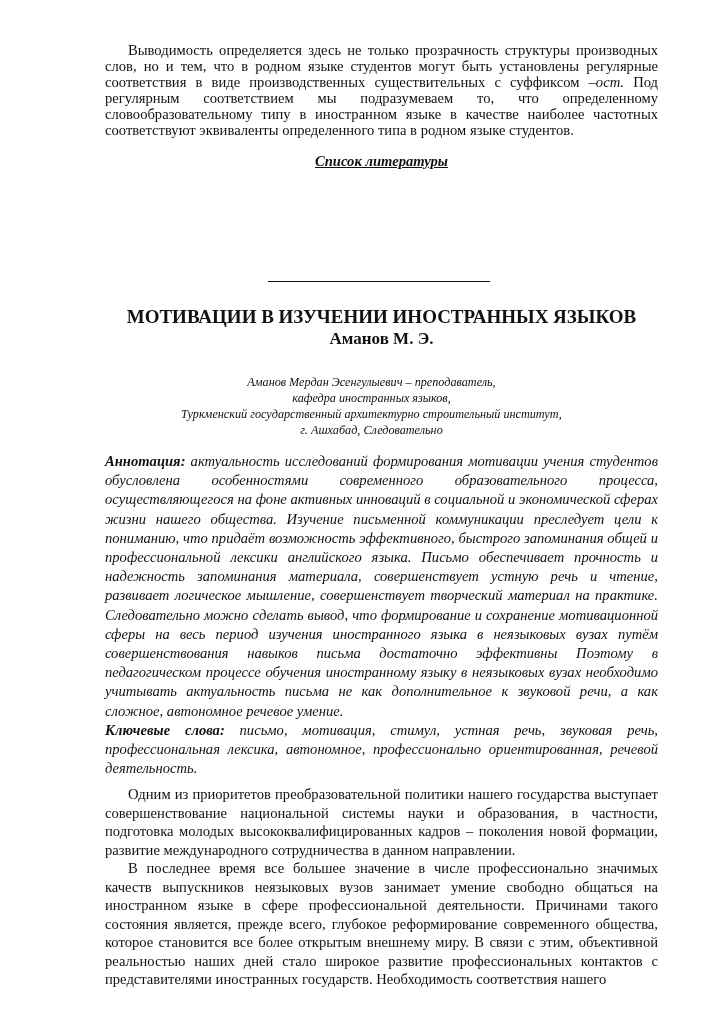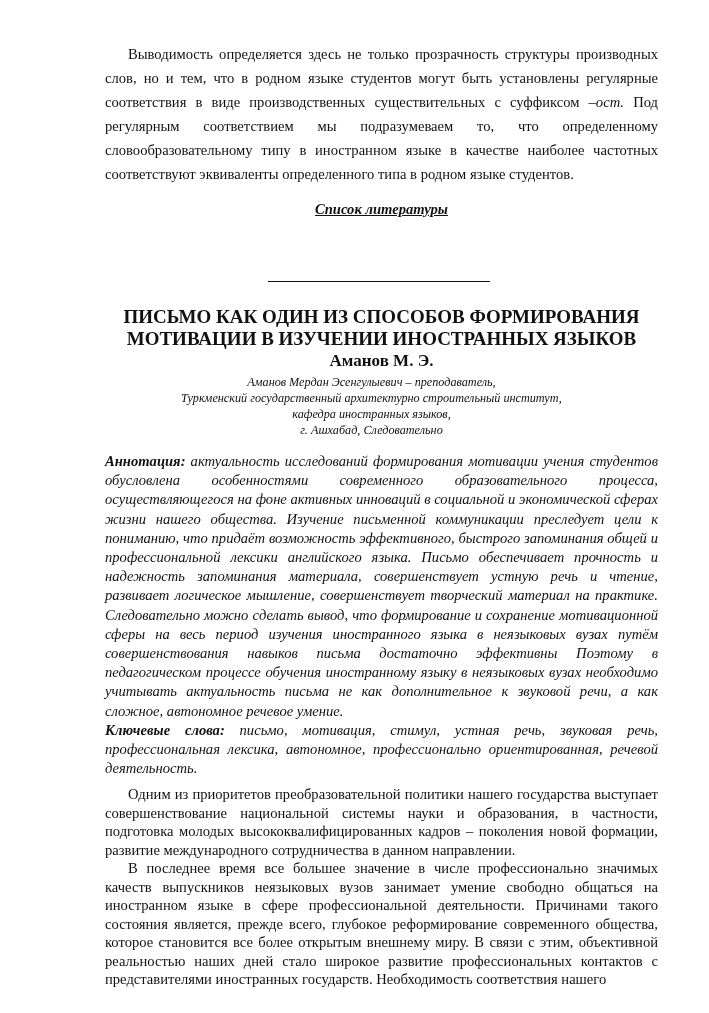--- a/index.html
+++ b/index.html
@@ -1,19 +1,19 @@
 <!DOCTYPE html>
 <html><head>
 <meta charset="utf-8">
 <style>
   html, body { margin: 0; padding: 0; background: #ffffff; }
   body { width: 709px; height: 1013px; position: relative; overflow: hidden;
          font-family: "Liberation Serif", serif; color: #111; }
   .page { position: absolute; left: 105px; top: 42px; width: 553px; }
-  p { margin: 0; font-size: 14.6px; line-height: 24px; text-align: justify; }
+  p { margin: 0; font-size: 14.6px; line-height: 16px; text-align: justify; }
   .indent { text-indent: 23px; }
   .ital { font-style: italic; }
   .bold { font-weight: bold; margin-top: 18px; }
   .refs-title { margin-top: 15px; font-style: italic; font-weight: bold; text-align: center; font-size: 14.6px; text-decoration: underline; }
   .ref { margin-top: 14px; padding-left: 23px; }
   .sep { position: absolute; left: 268px; top: 281px; width: 222px; height: 0; border-top: 1.5px solid #111; }
   .title { position: absolute; left: 105px; top: 306px; width: 553px; text-align: center;
            font-weight: bold; font-size: 19px; line-height: 22px; }
   .author { font-size: 17px; line-height: 21px; }
   .affil { position: absolute; left: 95px; top: 374px; width: 553px; text-align: center;
@@ -27,29 +27,28 @@
 <body>
 
 <div class="page">
   <p class="indent"><span>Выводимость определяется здесь не только прозрачность структуры производных слов, но и тем, что в родном языке студентов могут быть установлены регулярные соответствия в виде производственных существительных с суффиксом </span><span class="ital">–ост.</span><span> Под регулярным соответствием мы подразумеваем то, что определенному словообразовательному типу в иностранном языке в качестве наиболее частотных соответствуют эквиваленты определенного типа в родном языке студентов.</span></p>
   <div class="refs-title">Список литературы</div>
 </div>
 
 <div class="sep"></div>
 
 <div class="title">
-  <div>ПИСЬМО КАК ОДИН ИЗ СПОСОБОВ ФОРМИРОВАНИЯ</div>
   <div>МОТИВАЦИИ В ИЗУЧЕНИИ ИНОСТРАННЫХ ЯЗЫКОВ</div>
   <div class="author">Аманов М. Э.</div>
 </div>
 
 <div class="affil">
   <div>Аманов Мердан Эсенгулыевич – преподаватель,</div>
+  <div>кафедра иностранных языков,</div>
   <div>Туркменский государственный архитектурно строительный институт,</div>
-  <div>кафедра иностранных языков,</div>
   <div>г. Ашхабад, Следовательно</div>
 </div>
 
 <div class="abstract">
   <p><span class="bold">Аннотация:</span><span> актуальность исследований формирования мотивации учения студентов обусловлена особенностями современного образовательного процесса, осуществляющегося на фоне активных инноваций в социальной и экономической сферах жизни нашего общества. Изучение письменной коммуникации преследует цели к пониманию, что придаёт возможность эффективного, быстрого запоминания общей и профессиональной лексики английского языка. Письмо обеспечивает прочность и надежность запоминания материала, совершенствует устную речь и чтение, развивает логическое мышление, совершенствует творческий материал на практике. Следовательно можно сделать вывод, что формирование и сохранение мотивационной сферы на весь период изучения иностранного языка в неязыковых вузах путём совершенствования навыков письма достаточно эффективны Поэтому в педагогическом процессе обучения иностранному языку в неязыковых вузах необходимо учитывать актуальность письма не как дополнительное к звуковой речи, а как сложное, автономное речевое умение.</span></p>
   <p><span class="bold">Ключевые слова:</span><span> письмо, мотивация, стимул, устная речь, звуковая речь, профессиональная лексика, автономное, профессионально ориентированная, речевой деятельность.</span></p>
 </div>
 
 <div class="body2">
   <p class="indent">Одним из приоритетов преобразовательной политики нашего государства выступает совершенствование национальной системы науки и образования, в частности, подготовка молодых высококвалифицированных кадров – поколения новой формации, развитие международного сотрудничества в данном направлении.</p>

